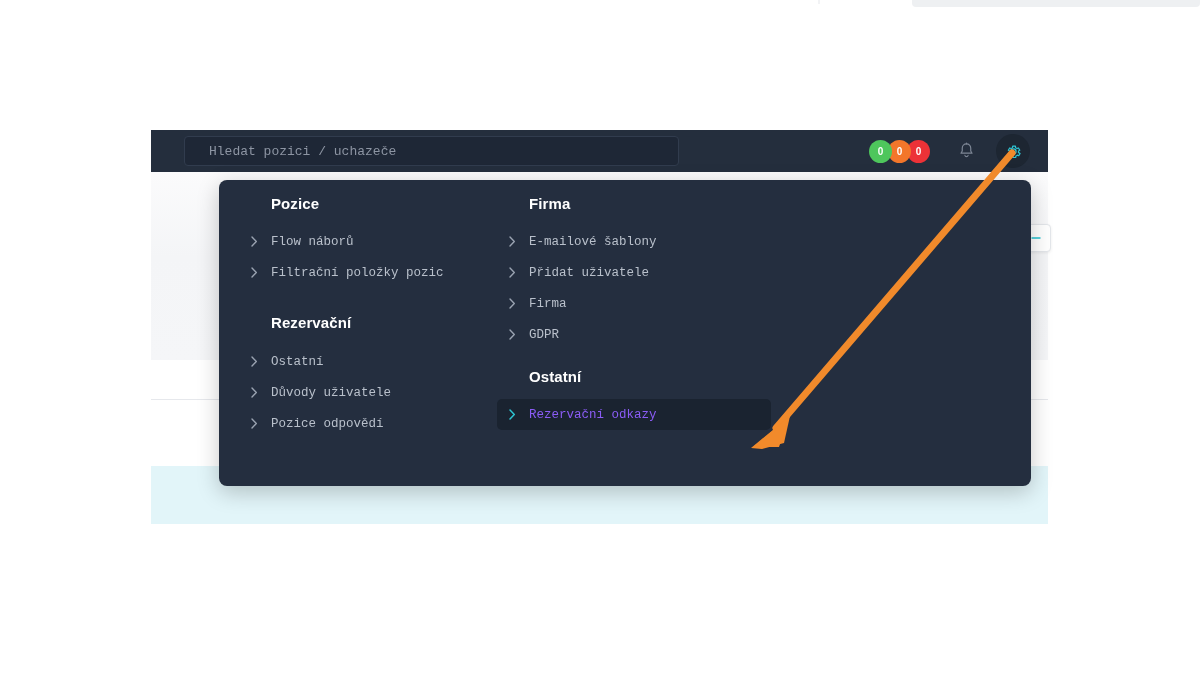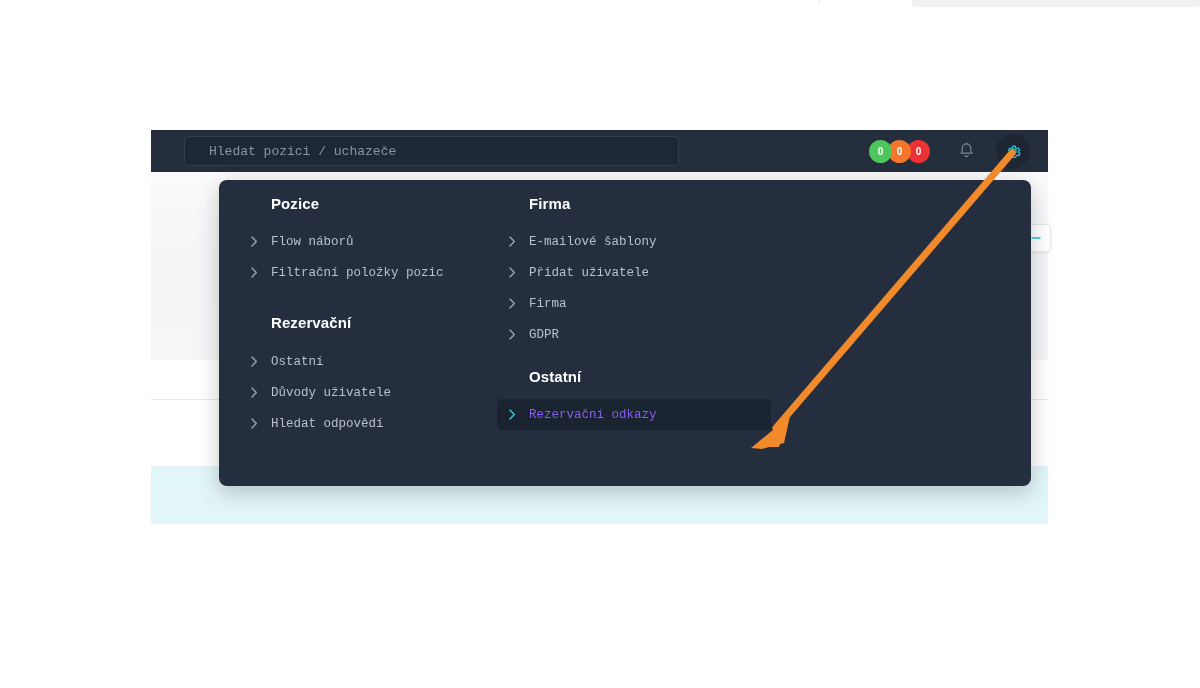--- a/index.html
+++ b/index.html
@@ -365,21 +365,21 @@
               </svg>
           </span>
           <span>Důvody uživatele</span>
         </div>
         <div class="dd-item">
           <span class="chev">
             <svg class="chev-svg" width="7" height="11" viewBox="0 0 7 11">
                 <path d="M1 1l4.3 4.5L1 10" fill="none" stroke="currentColor" stroke-width="1.4" stroke-linecap="round" stroke-linejoin="round"></path>
               </svg>
           </span>
-          <span>Hledat odpovědí</span>
+          <span>Pozice odpovědí</span>
         </div>
       </div>
     </div>
 
     <div class="dd-col col-right">
 
       <div class="dd-group-title" style="margin-top:15px;">Firma</div>
 
       <div style="margin-top:14px;">
         <div class="dd-item">

